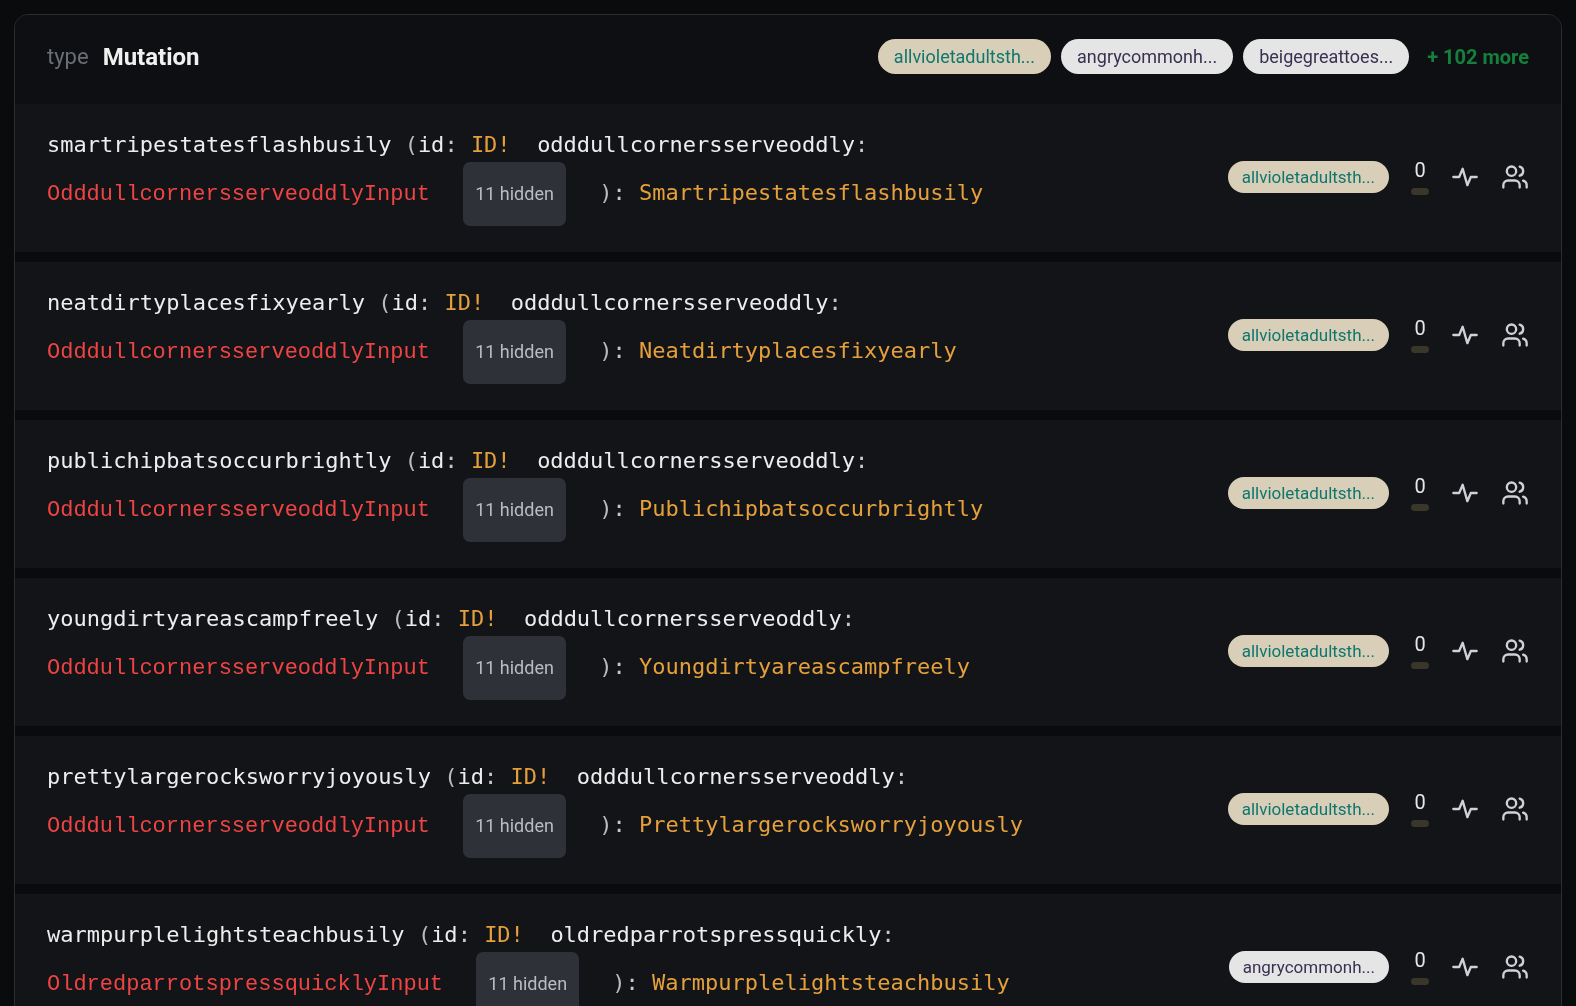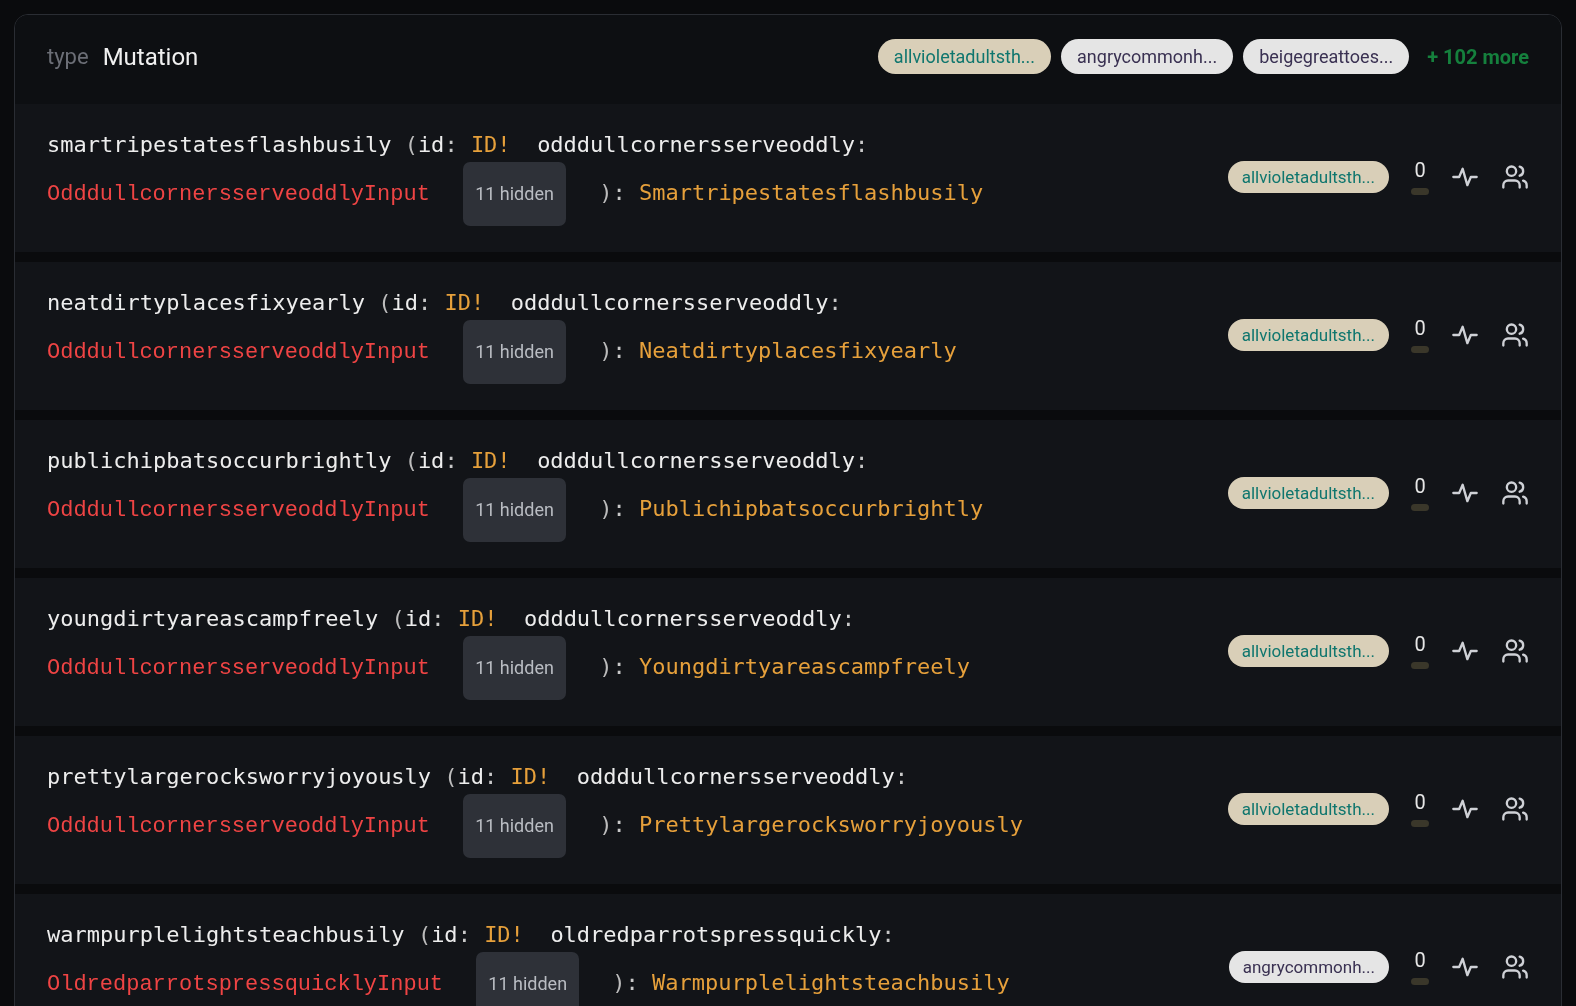--- a/index.html
+++ b/index.html
@@ -27,21 +27,21 @@
     align-items: center;
     gap: 14px;
   }
   .type-label {
     color: #6b6e76;
     font-size: 22px;
   }
   .type-name {
     color: #f0f0f0;
     font-size: 24px;
-    font-weight: 400;
+    font-weight: 700;
   }
   .header-right {
     display: flex;
     align-items: center;
     gap: 10px;
   }
   .pill {
     display: inline-flex;
     align-items: center;
     padding: 7px 16px;

